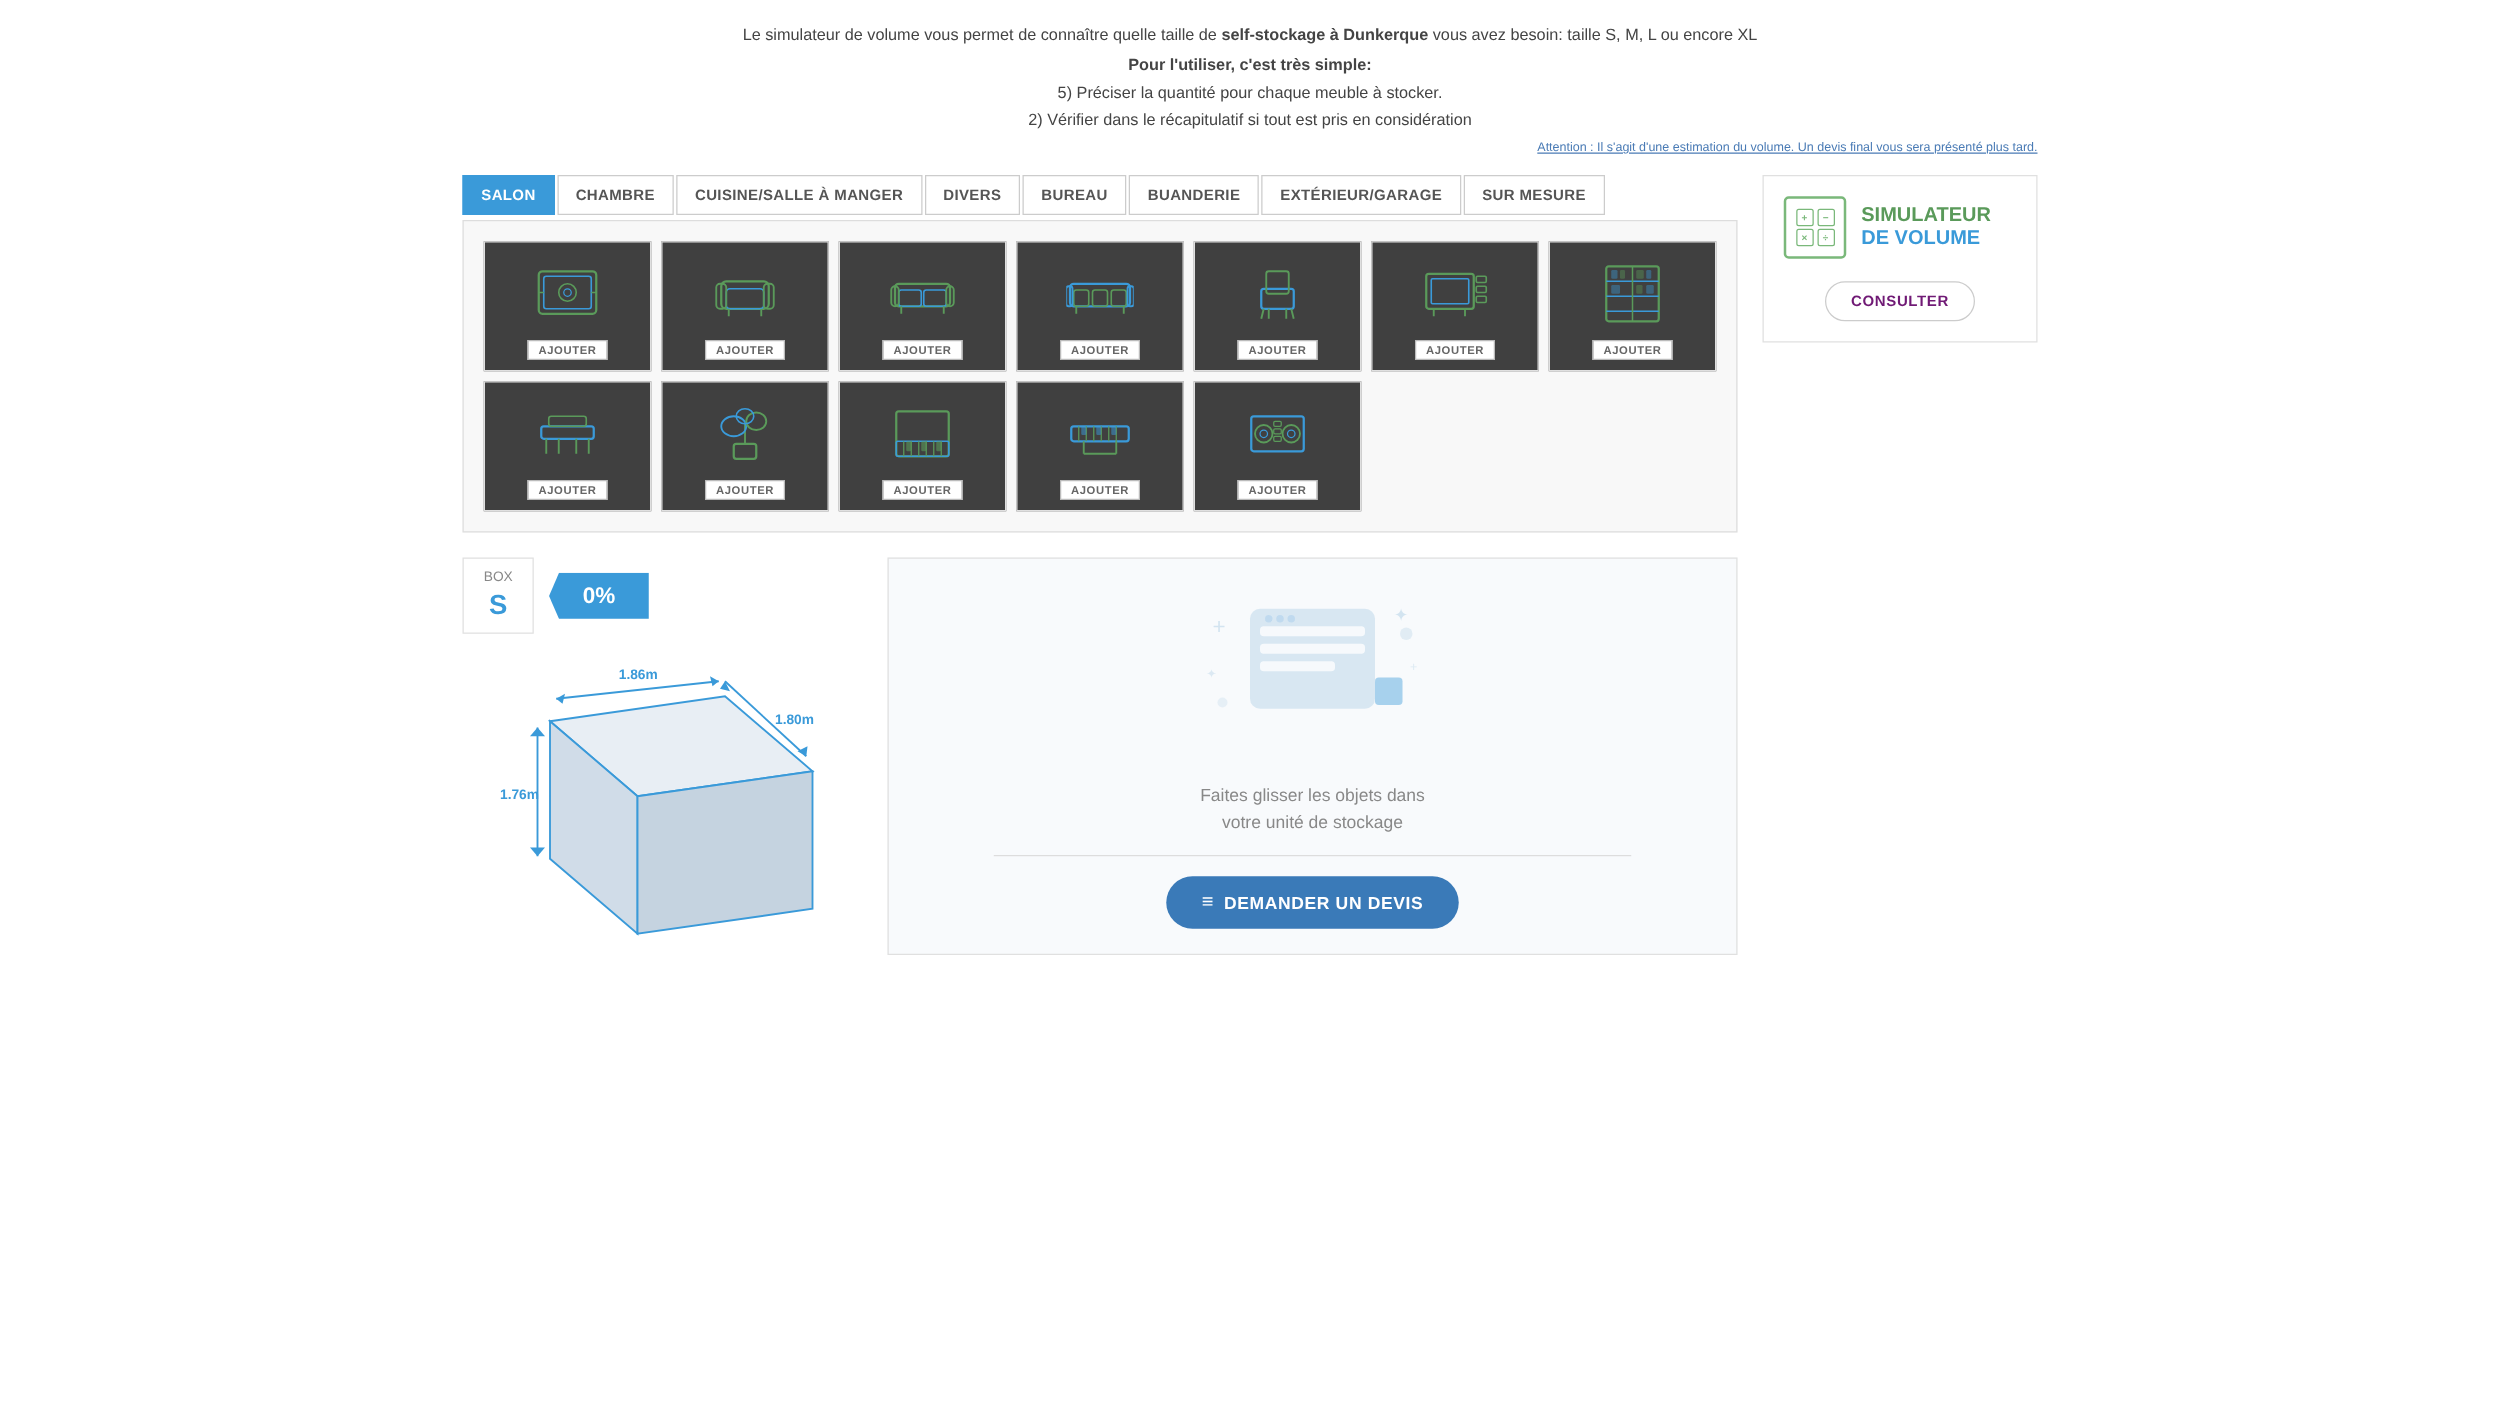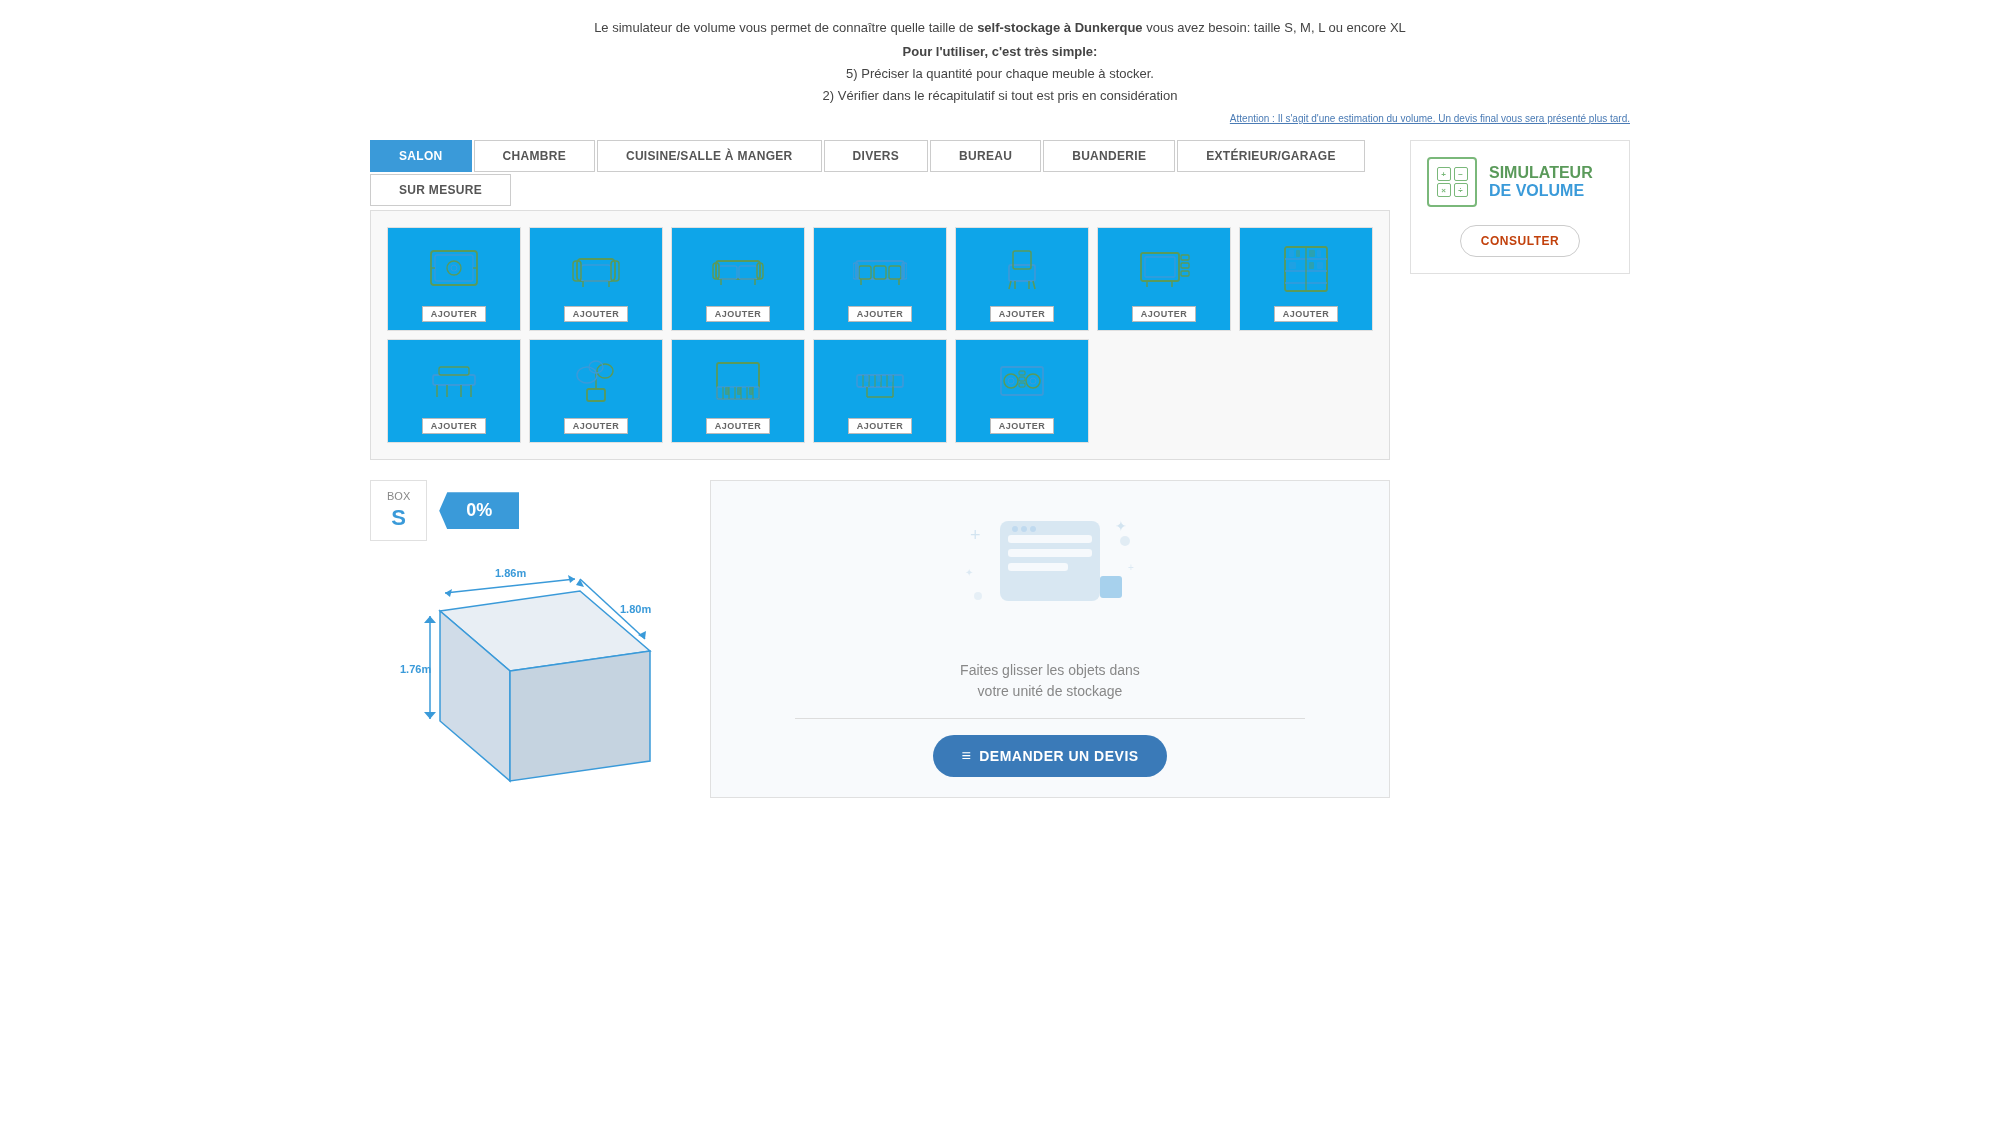--- a/index.html
+++ b/index.html
@@ -53,21 +53,21 @@
       flex-shrink: 0;
     }
     
     .tabs {
       display: flex;
       flex-wrap: wrap;
       gap: 0;
       margin-bottom: 0;
     }
     .tab {
-      padding: 8px 28px;
+      padding: 8px 14px;
       border: 1px solid #ccc;
       background: #fff;
       color: #555;
       font-size: 12px;
       font-weight: bold;
       cursor: pointer;
       text-transform: uppercase;
       letter-spacing: 0.3px;
       margin-right: 2px;
       margin-bottom: 2px;
@@ -83,21 +83,21 @@
       background: #f8f8f8;
       padding: 16px;
       margin-top: 2px;
     }
     .furniture-grid {
       display: grid;
       grid-template-columns: repeat(7, 1fr);
       gap: 8px;
     }
     .furniture-item {
-      background: #0ea5e9;
+      background: #404040;
       border: 1px solid #e0e0e0;
       display: flex;
       flex-direction: column;
       align-items: center;
       padding: 10px 6px 8px;
       cursor: pointer;
     }
     .furniture-icon {
       width: 60px;
       height: 60px;
@@ -262,21 +262,21 @@
       font-weight: bold;
       color: #3a9ad9;
       text-transform: uppercase;
     }
     .consulter-btn {
       border: 1px solid #ccc;
       background: #fff;
       padding: 8px 20px;
       font-size: 12px;
       font-weight: bold;
-      color: #c2410c;
+      color: #701a75;
       cursor: pointer;
       border-radius: 20px;
       text-transform: uppercase;
       letter-spacing: 0.5px;
       margin-top: 4px;
     }
     .bottom-left {
       display: flex;
       flex-direction: column;
       gap: 0;

